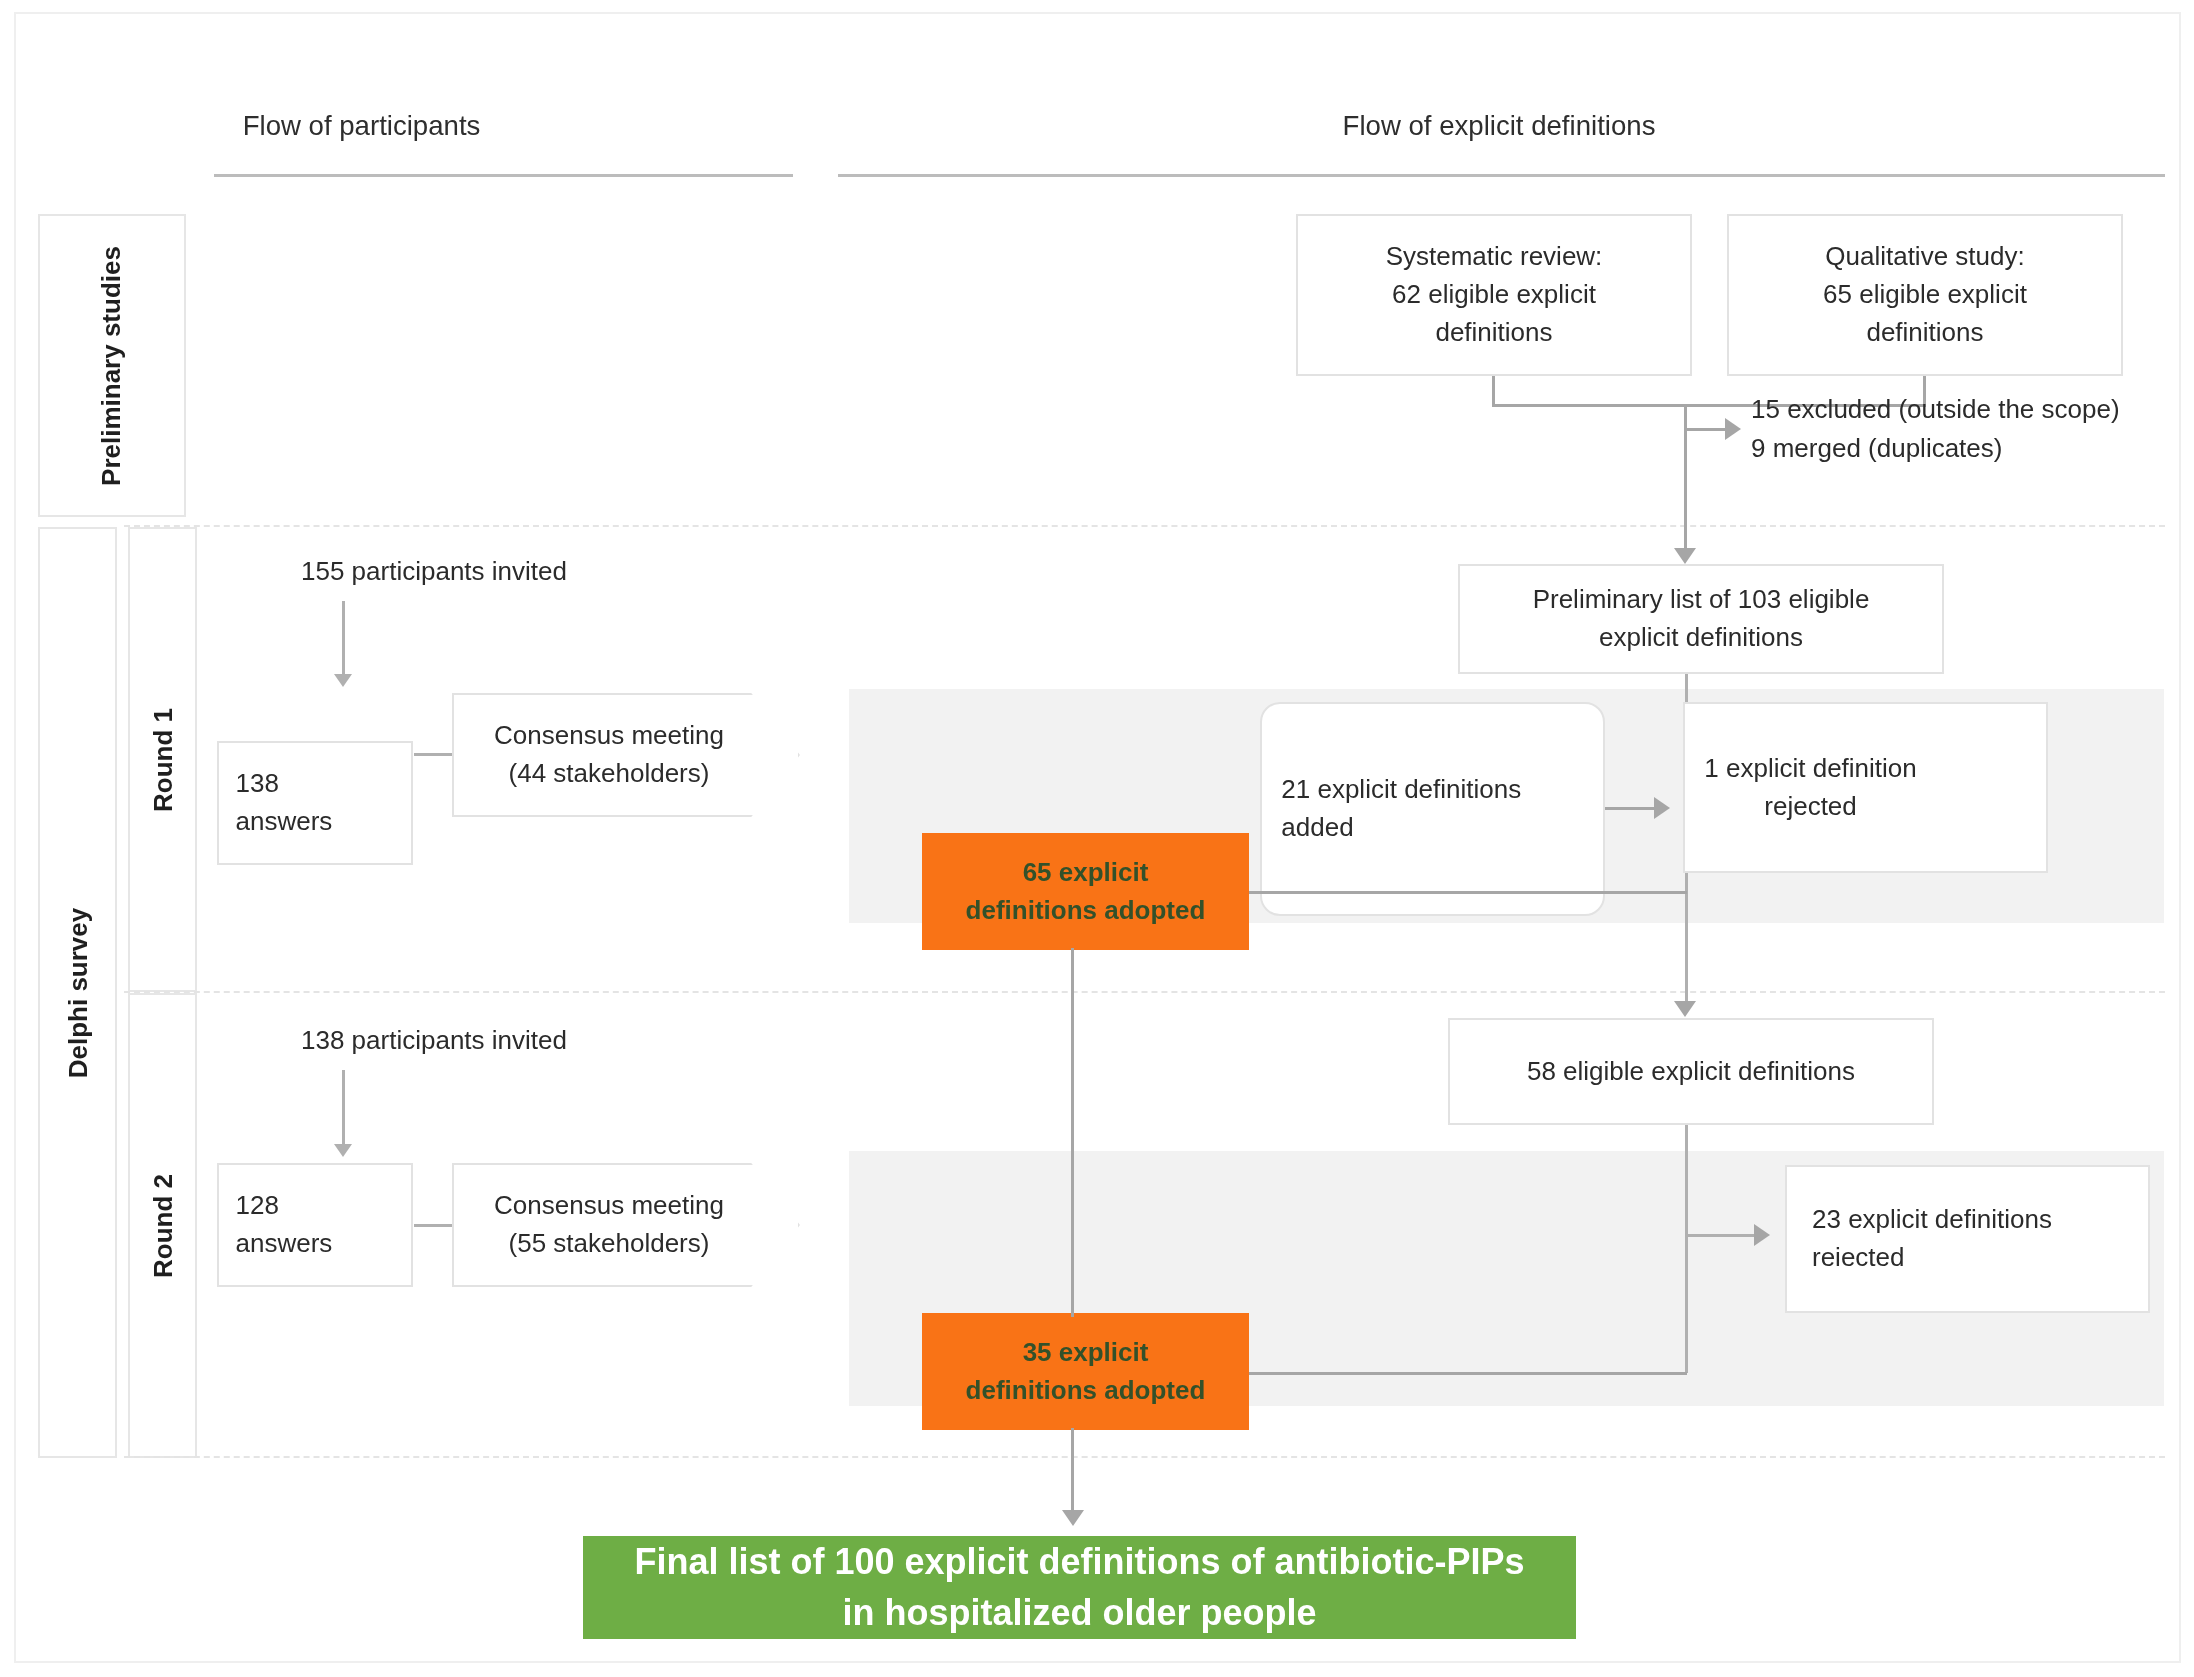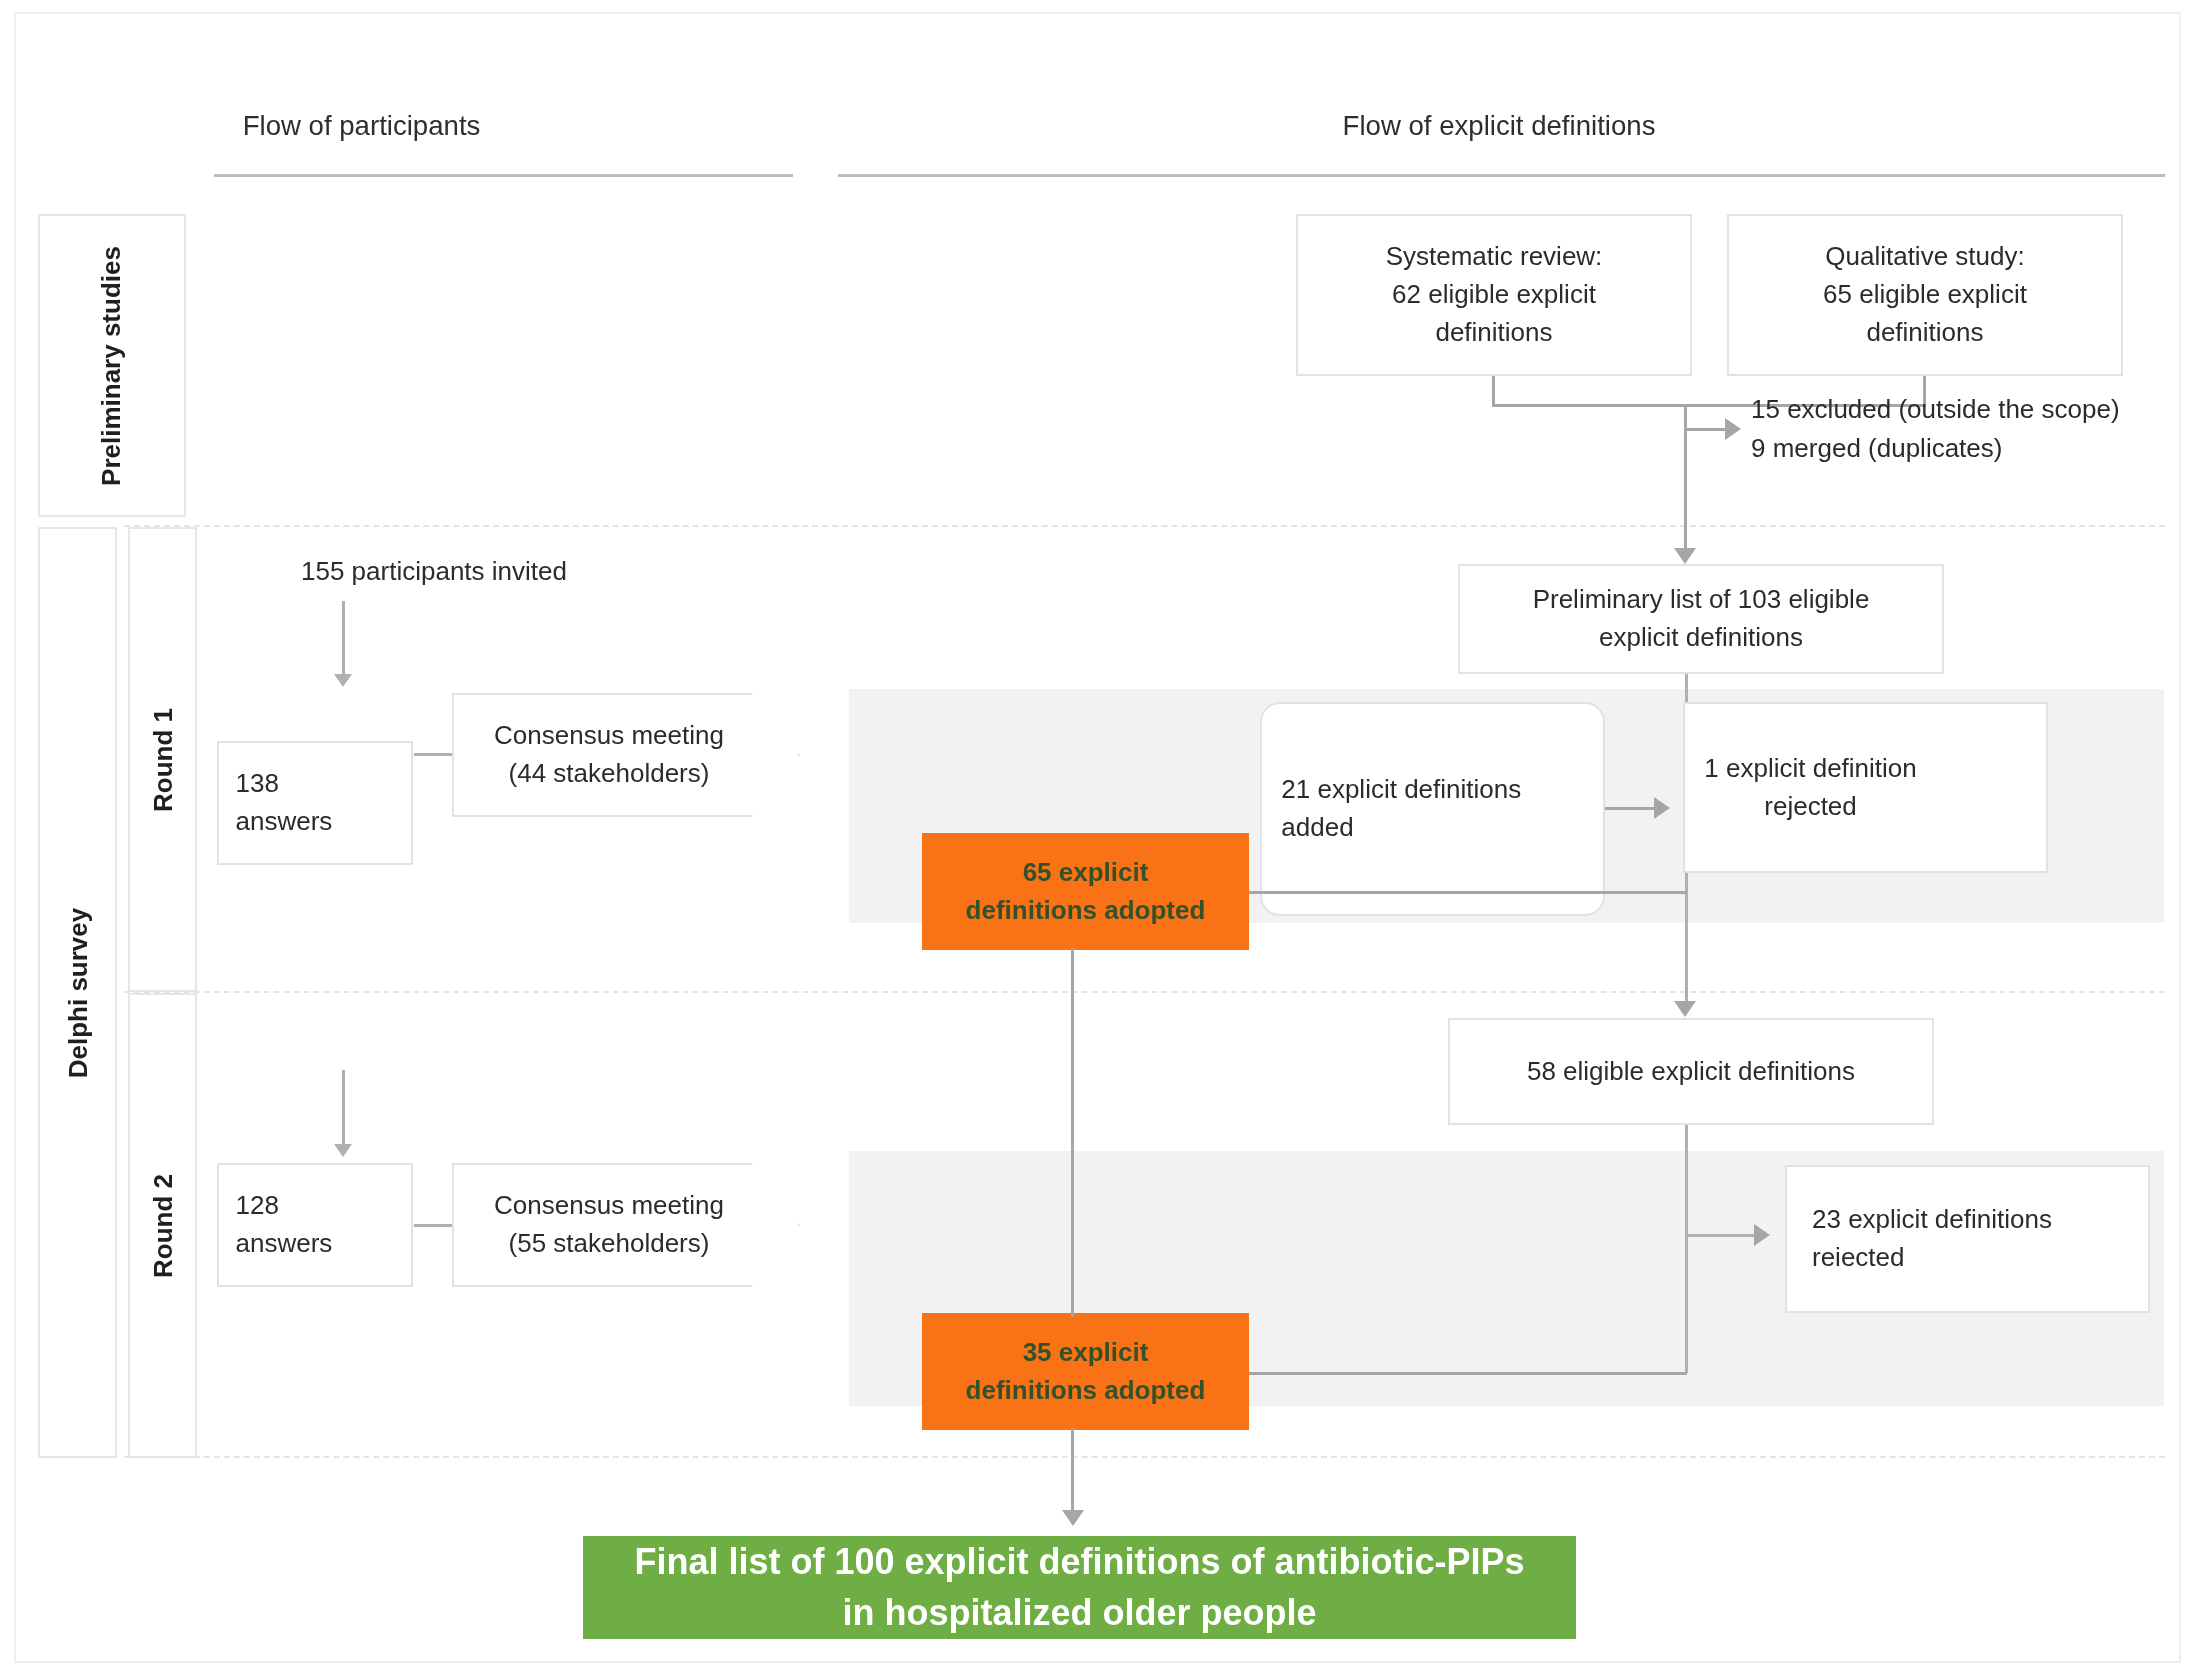--- a/index.html
+++ b/index.html
@@ -230,20 +230,21 @@
 
   <div class="node boxed fs-main" style="left:1683px;top:702px;width:365px;height:171px;white-space:pre-line;justify-content:flex-start;padding-left:19.3px;text-align:center;">1 explicit definition
 rejected</div>
 
   <div class="hline" style="left:953px;top:891px;width:734px;"></div>
   <div class="arrow-left" style="left:936px;top:879px;"></div>
 
   <div class="node green-soft fs-main" style="left:922px;top:833px;width:327px;height:117px;white-space:pre-line;">65 explicit
 definitions adopted</div>
 
+  <div class="node fs-main" style="left:227px;top:1020px;width:414px;height:41px;">138 participants invited</div>
   <div class="vline-thin" style="left:342px;top:1070px;height:77px;"></div>
   <div class="arrow-down-sm" style="left:334px;top:1144px;"></div>
 
   <div class="node boxed fs-main" style="left:217px;top:1163px;width:196px;height:124px;white-space:pre-line;justify-content:flex-start;padding-left:16.5px;text-align:left;">128
 answers</div>
 
   <div class="hline-thin" style="left:414px;top:1224px;width:41px;"></div>
 
   <div class="chevron fs-main" style="left:452px;top:1163px;width:348px;height:124px;white-space:pre-line;padding-right:34px;">Consensus meeting
 (55 stakeholders)</div>

